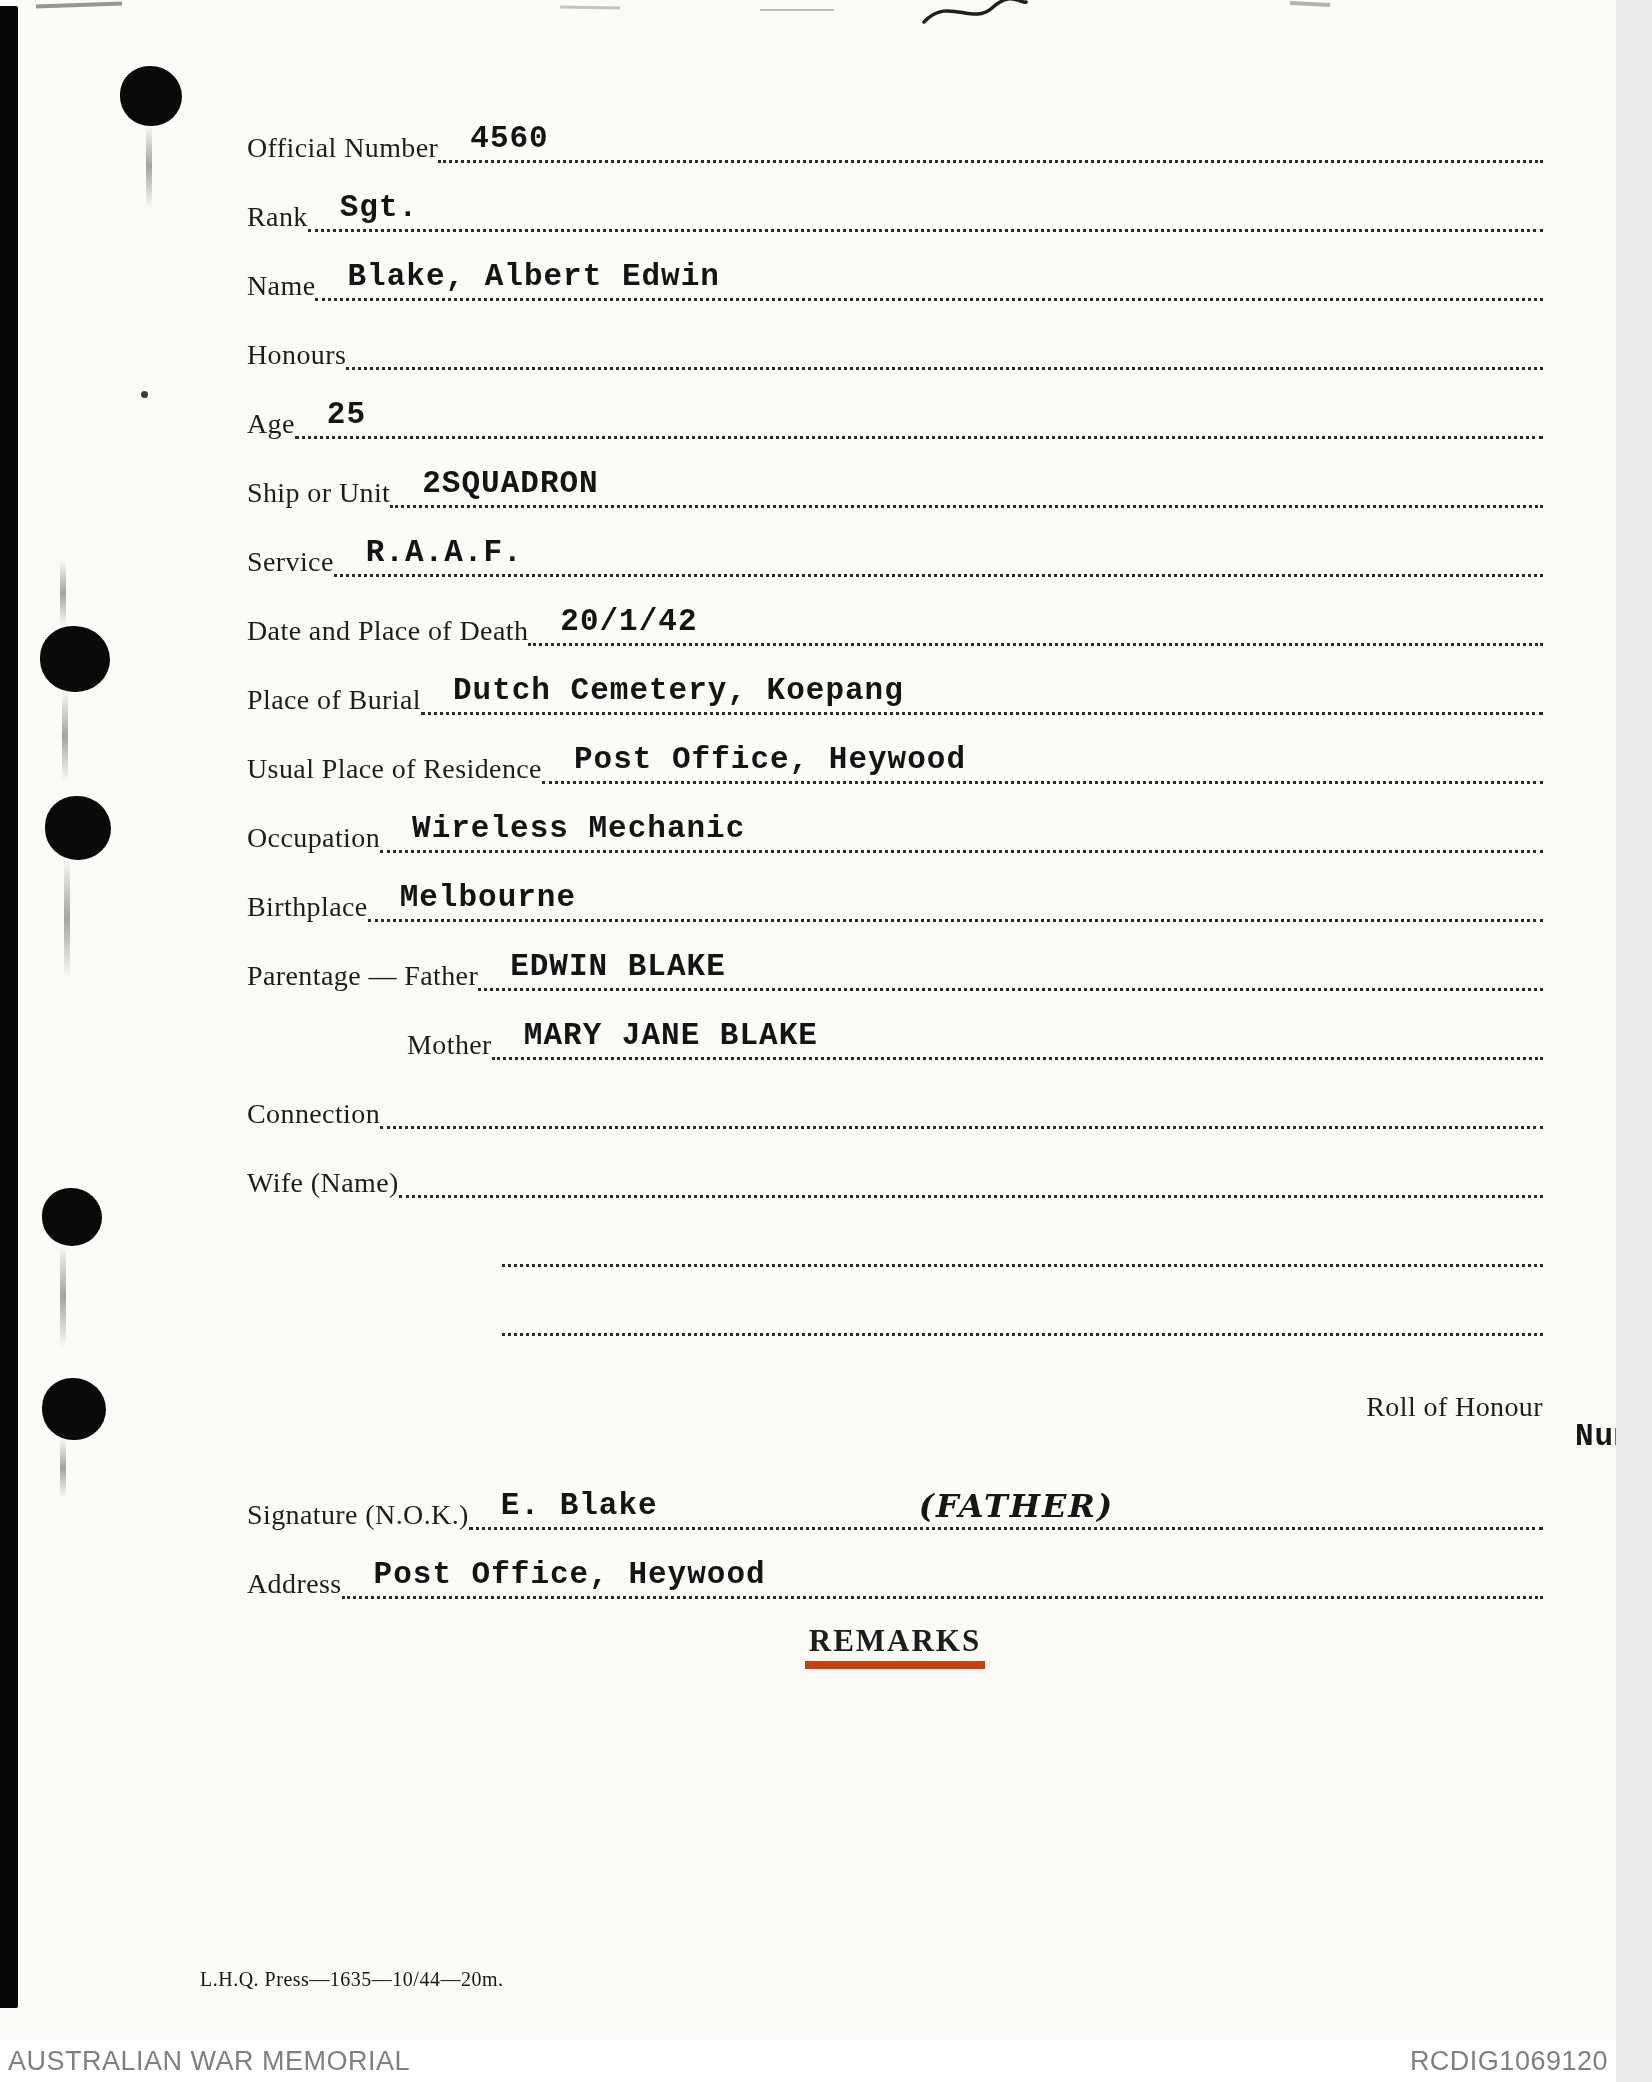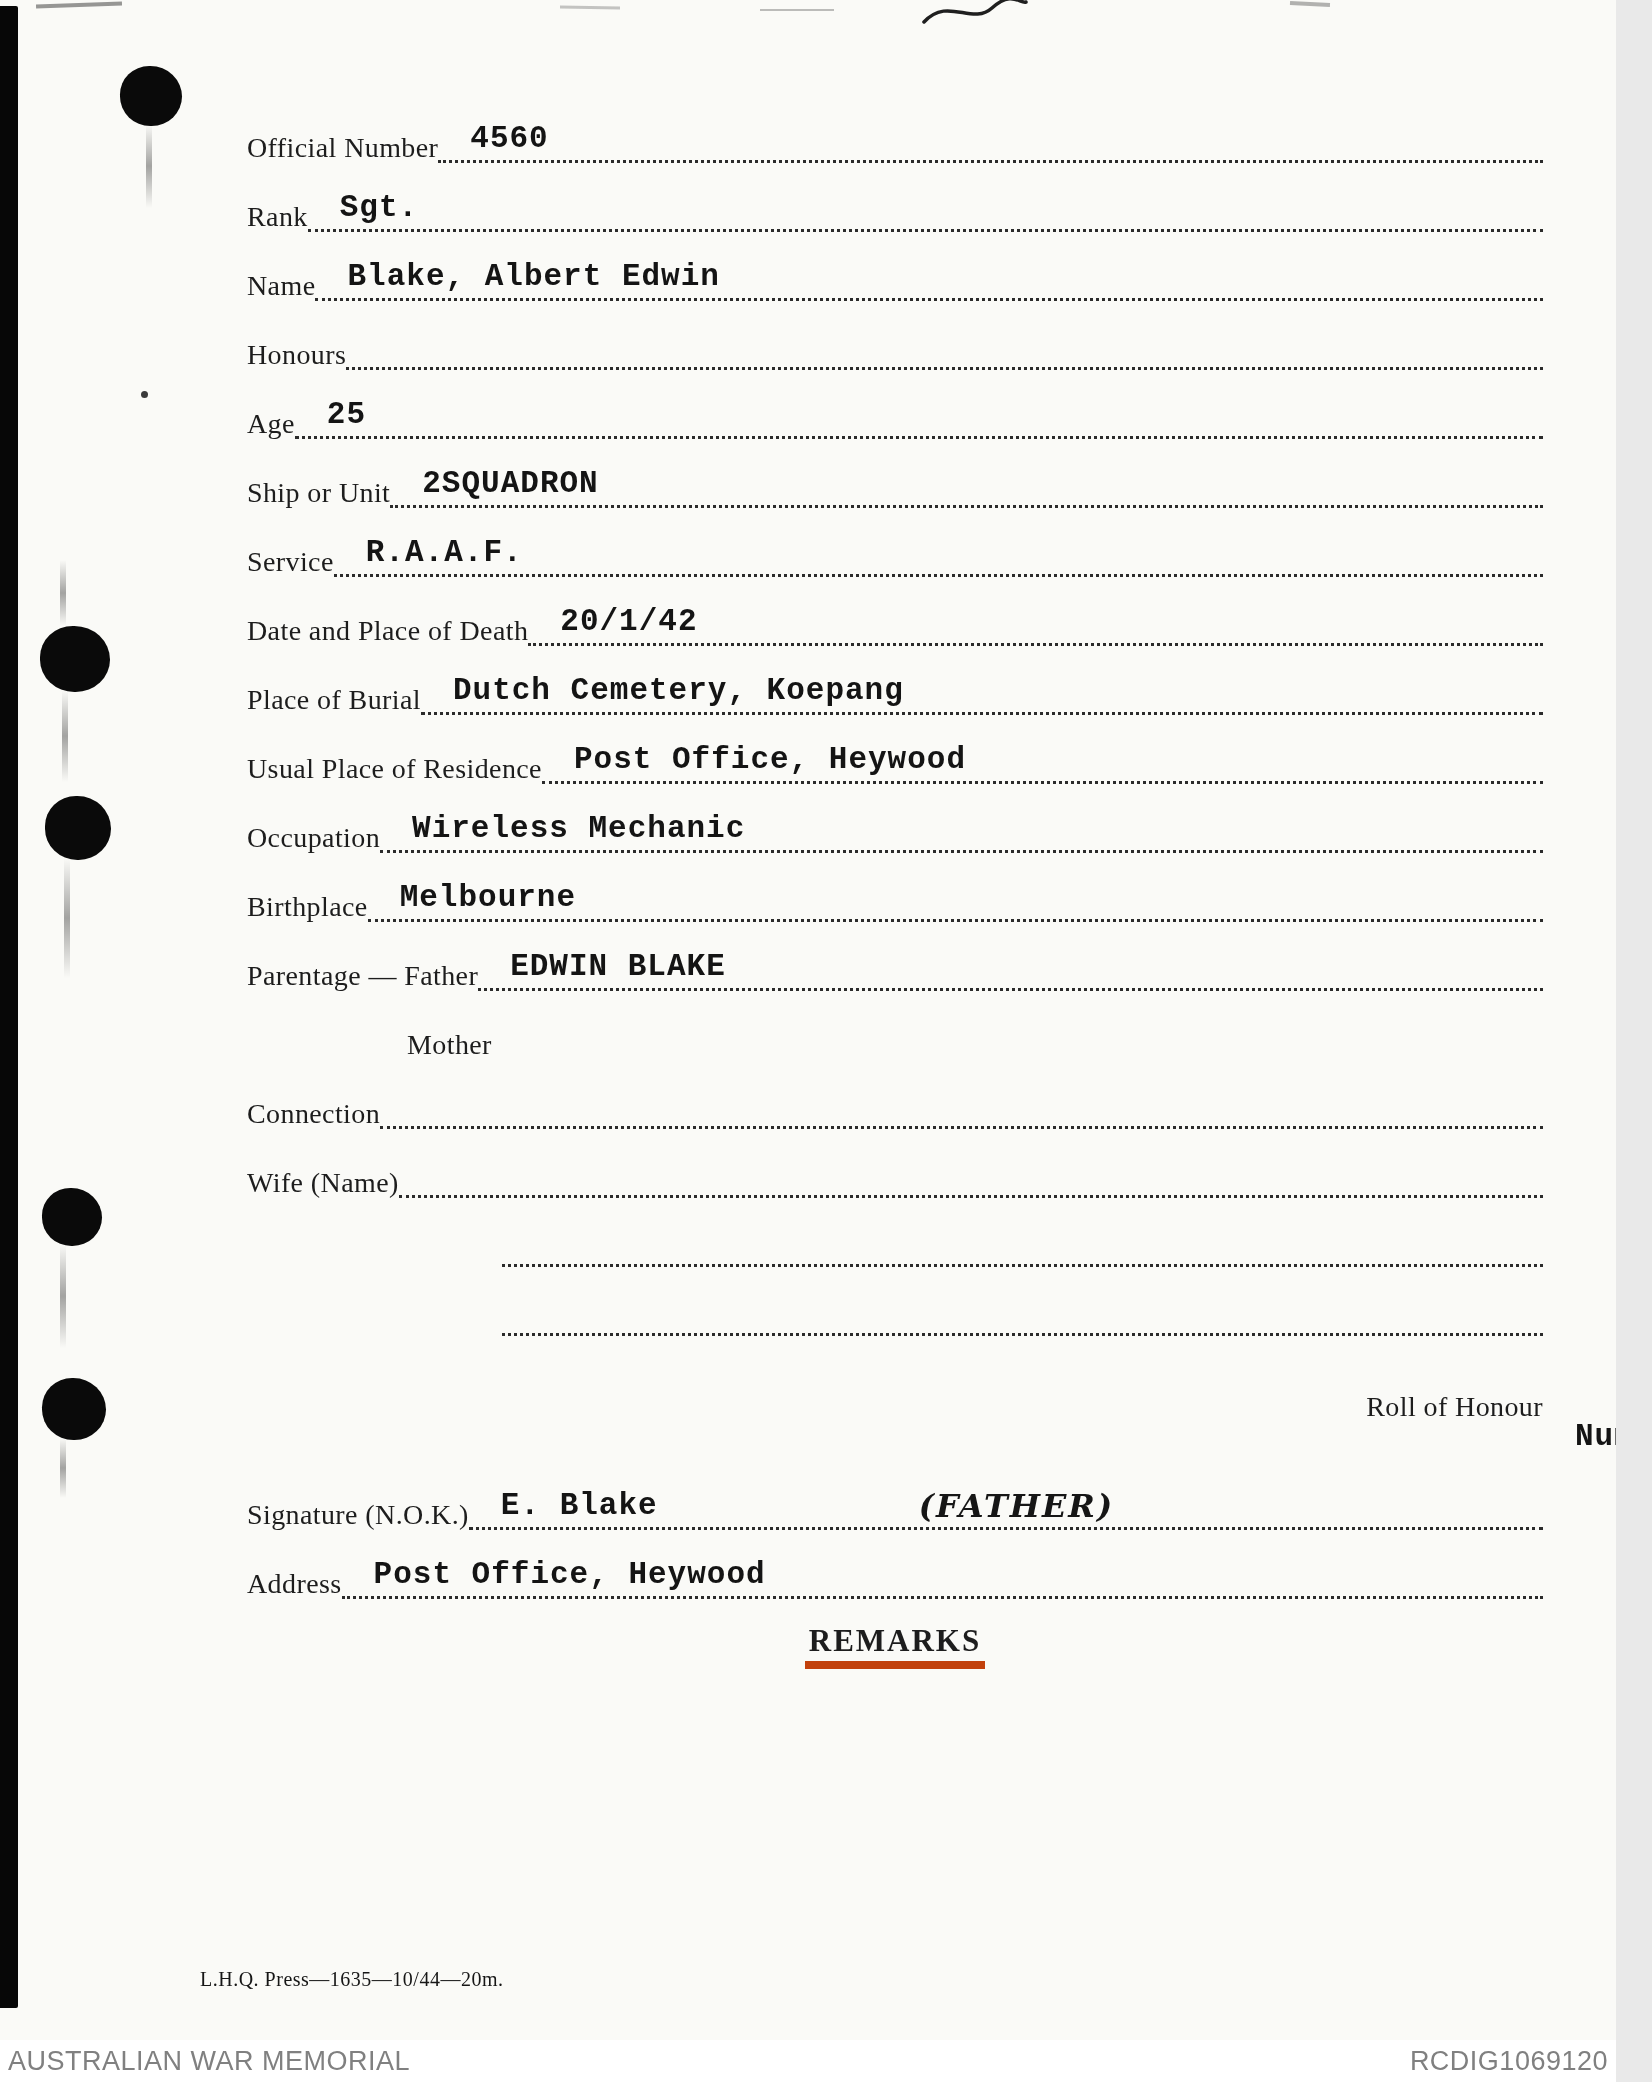--- a/index.html
+++ b/index.html
@@ -253,20 +253,23 @@
 
     <div class="row">
       <span class="label">Parentage — Father</span>
       <span class="fill">
         <span class="value">EDWIN BLAKE</span>
       </span>
     </div>
 
     <div class="row indent">
       <span class="label">Mother</span>
+      <span class="fill">
+        <span class="value">MARY JANE BLAKE</span>
+      </span>
     </div>
 
     <div class="row">
       <span class="label">Connection</span>
       <span class="fill">
         <span class="value"></span>
       </span>
     </div>
 
     <div class="row">

